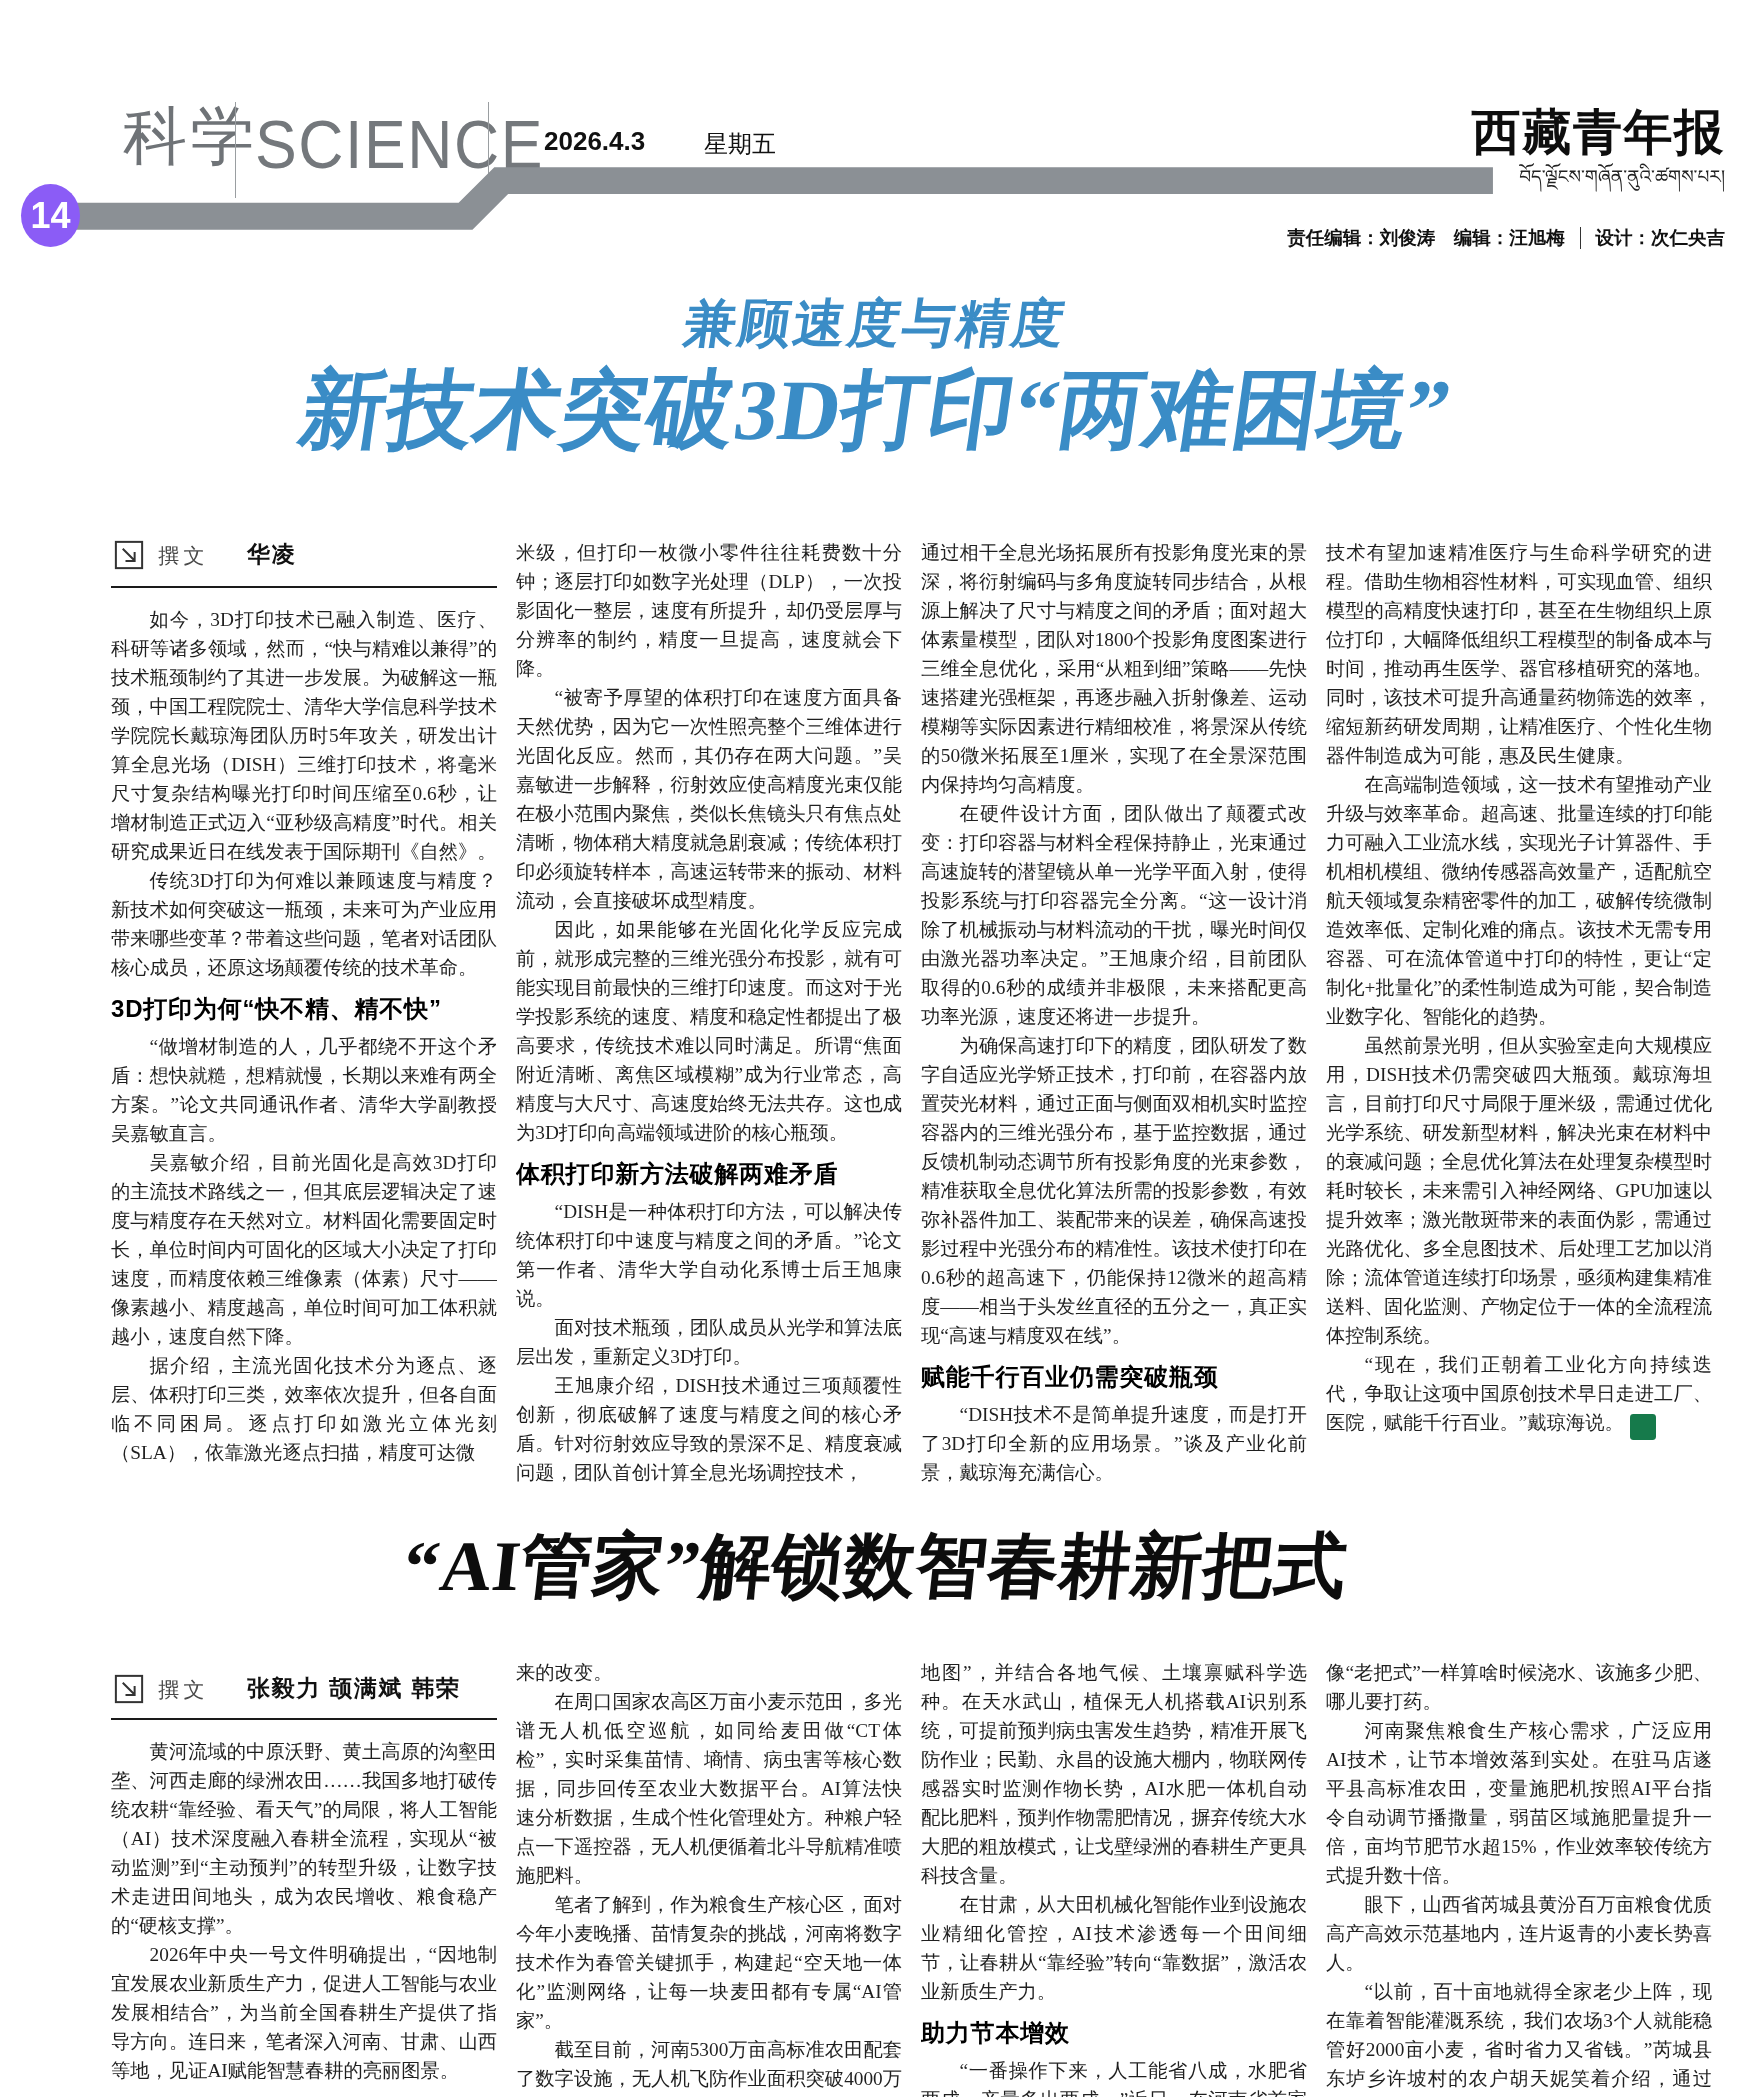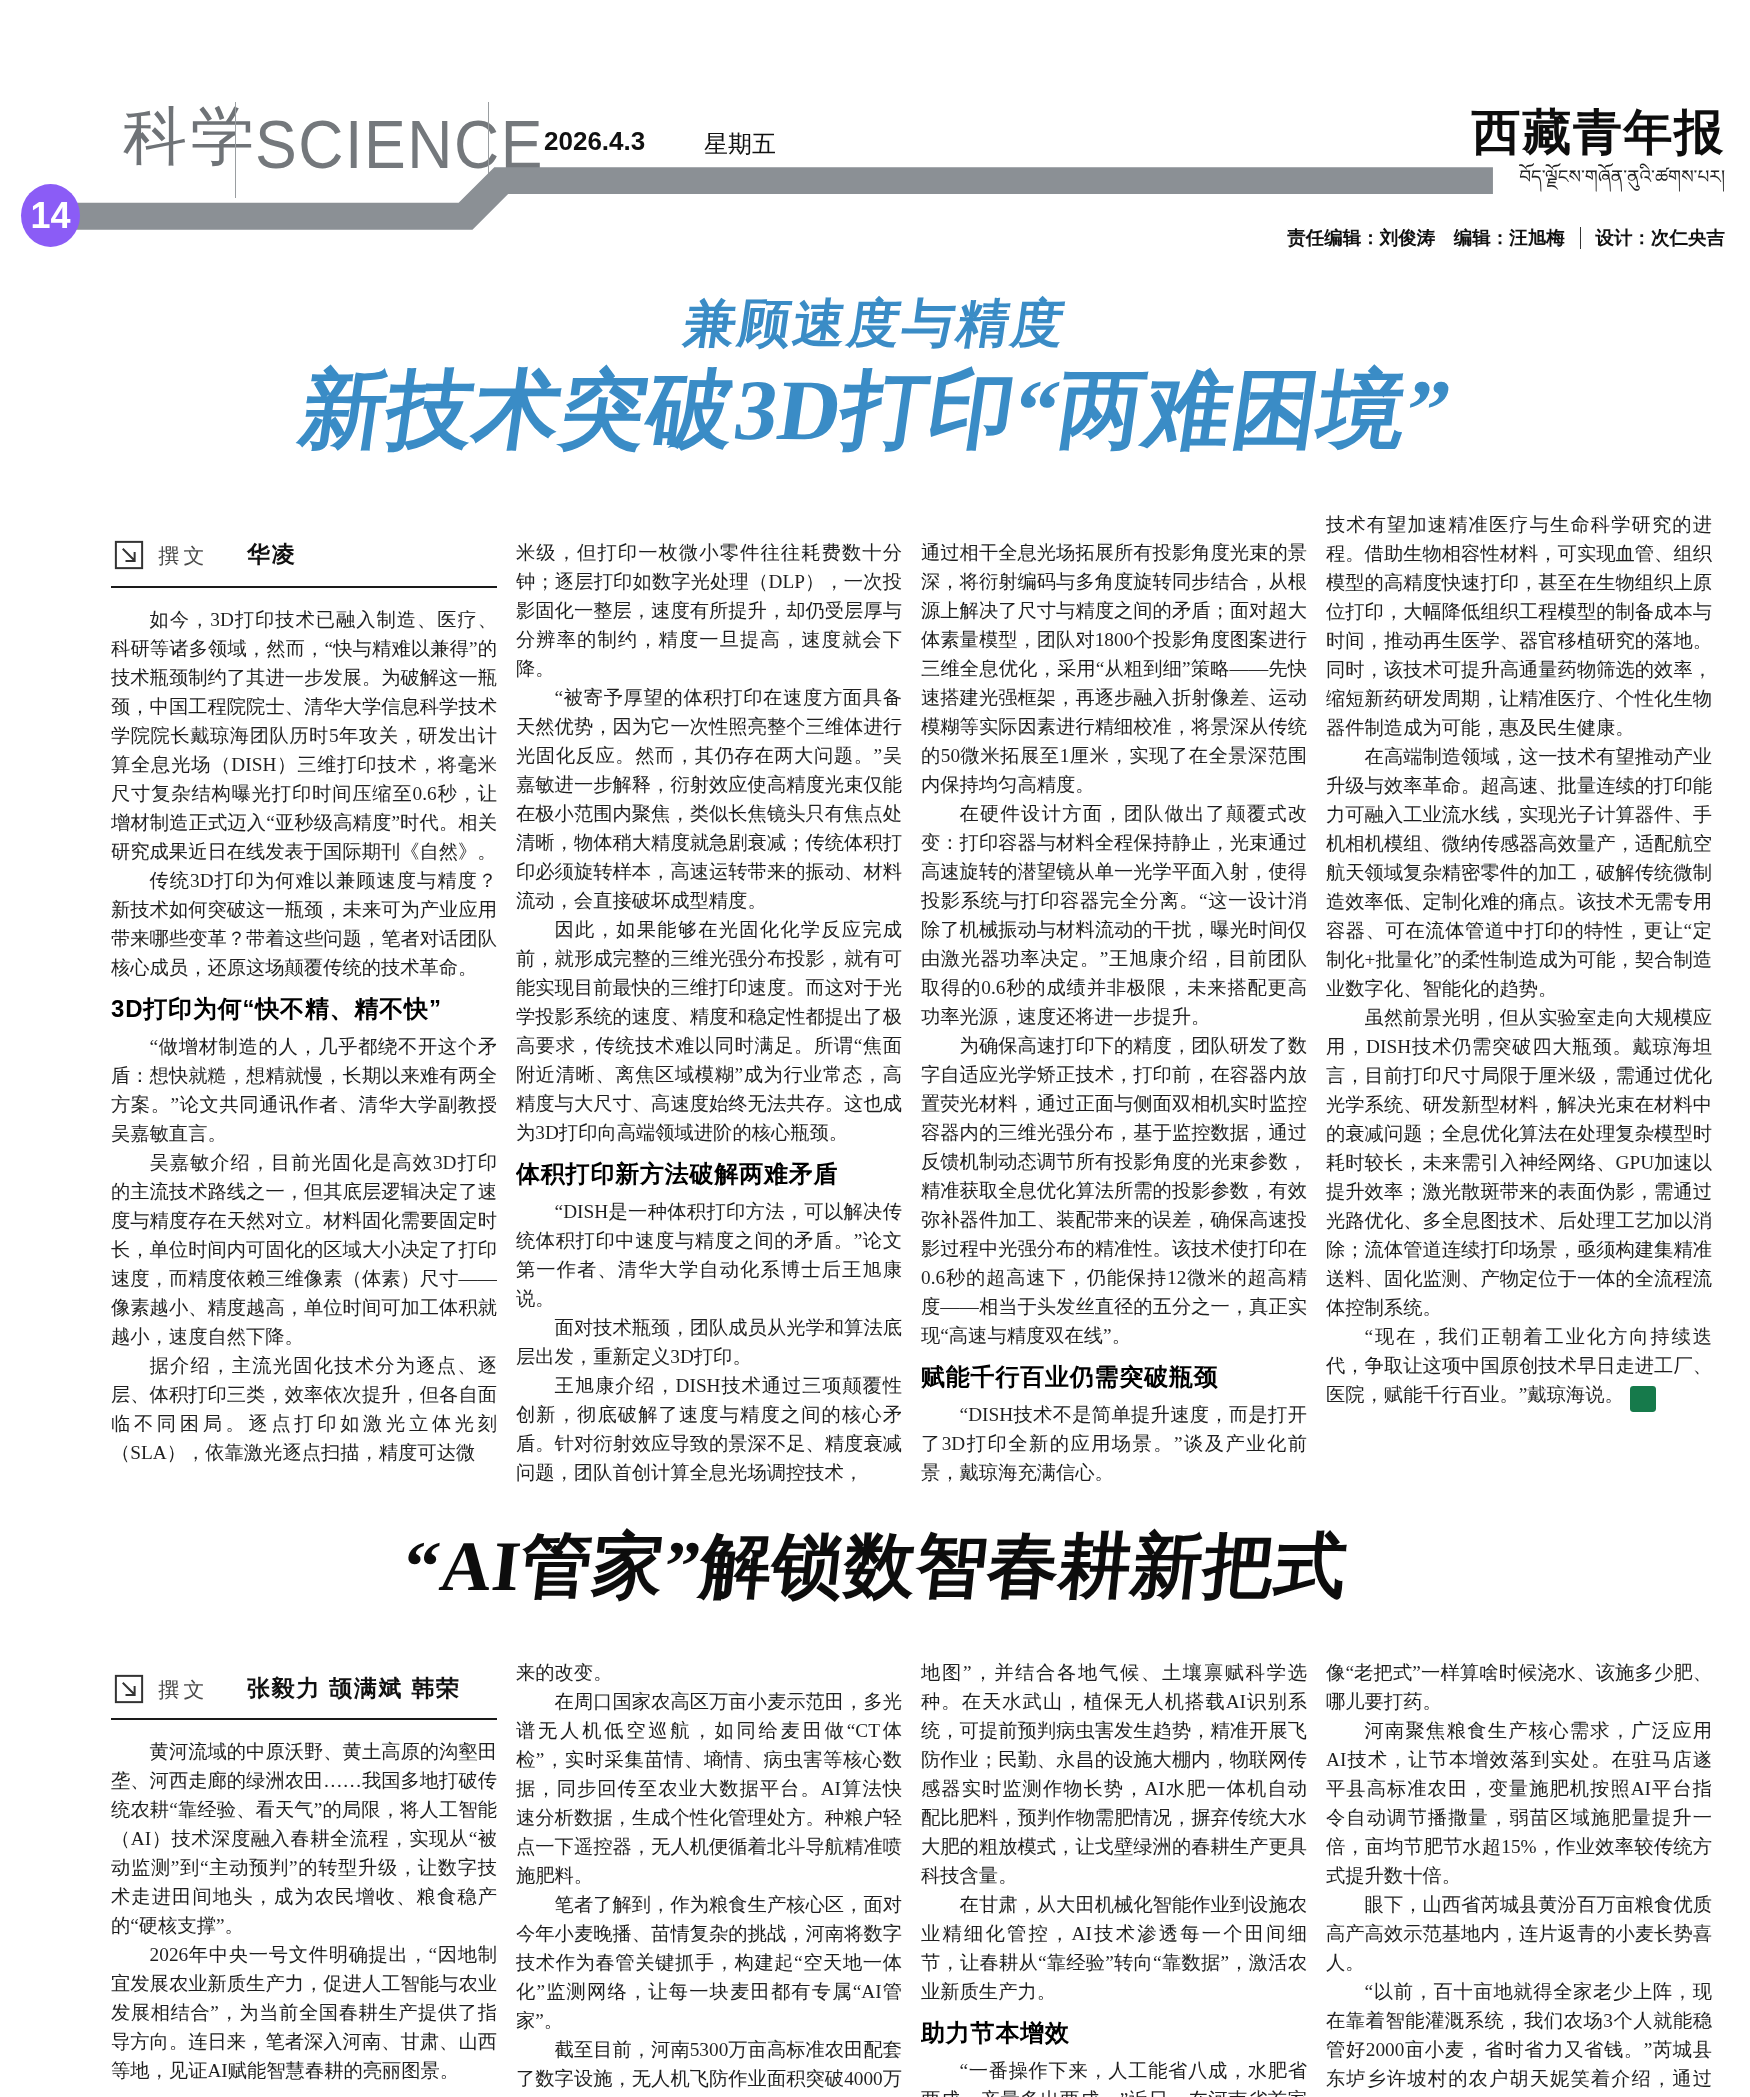--- a/index.html
+++ b/index.html
@@ -109,21 +109,21 @@
 
   <div class="col" style="left:921px;top:538px;height:944px;">
     <p class="para cont">通过相干全息光场拓展所有投影角度光束的景深，将衍射编码与多角度旋转同步结合，从根源上解决了尺寸与精度之间的矛盾；面对超大体素量模型，团队对1800个投影角度图案进行三维全息优化，采用“从粗到细”策略——先快速搭建光强框架，再逐步融入折射像差、运动模糊等实际因素进行精细校准，将景深从传统的50微米拓展至1厘米，实现了在全景深范围内保持均匀高精度。</p>
     <p class="para">在硬件设计方面，团队做出了颠覆式改变：打印容器与材料全程保持静止，光束通过高速旋转的潜望镜从单一光学平面入射，使得投影系统与打印容器完全分离。“这一设计消除了机械振动与材料流动的干扰，曝光时间仅由激光器功率决定。”王旭康介绍，目前团队取得的0.6秒的成绩并非极限，未来搭配更高功率光源，速度还将进一步提升。</p>
     <p class="para">为确保高速打印下的精度，团队研发了数字自适应光学矫正技术，打印前，在容器内放置荧光材料，通过正面与侧面双相机实时监控容器内的三维光强分布，基于监控数据，通过反馈机制动态调节所有投影角度的光束参数，精准获取全息优化算法所需的投影参数，有效弥补器件加工、装配带来的误差，确保高速投影过程中光强分布的精准性。该技术使打印在0.6秒的超高速下，仍能保持12微米的超高精度——相当于头发丝直径的五分之一，真正实现“高速与精度双在线”。</p>
     <h3 class="subhead">赋能千行百业仍需突破瓶颈</h3>
     <p class="para">“DISH技术不是简单提升速度，而是打开了3D打印全新的应用场景。”谈及产业化前景，戴琼海充满信心。</p>
 
   </div>
 
-  <div class="col" style="left:1326px;top:510px;height:950px;">
+  <div class="col" style="left:1326px;top:538px;height:950px;">
     <p class="para cont">技术有望加速精准医疗与生命科学研究的进程。借助生物相容性材料，可实现血管、组织模型的高精度快速打印，甚至在生物组织上原位打印，大幅降低组织工程模型的制备成本与时间，推动再生医学、器官移植研究的落地。同时，该技术可提升高通量药物筛选的效率，缩短新药研发周期，让精准医疗、个性化生物器件制造成为可能，惠及民生健康。</p>
     <p class="para">在高端制造领域，这一技术有望推动产业升级与效率革命。超高速、批量连续的打印能力可融入工业流水线，实现光子计算器件、手机相机模组、微纳传感器高效量产，适配航空航天领域复杂精密零件的加工，破解传统微制造效率低、定制化难的痛点。该技术无需专用容器、可在流体管道中打印的特性，更让“定制化+批量化”的柔性制造成为可能，契合制造业数字化、智能化的趋势。</p>
     <p class="para">虽然前景光明，但从实验室走向大规模应用，DISH技术仍需突破四大瓶颈。戴琼海坦言，目前打印尺寸局限于厘米级，需通过优化光学系统、研发新型材料，解决光束在材料中的衰减问题；全息优化算法在处理复杂模型时耗时较长，未来需引入神经网络、GPU加速以提升效率；激光散斑带来的表面伪影，需通过光路优化、多全息图技术、后处理工艺加以消除；流体管道连续打印场景，亟须构建集精准送料、固化监测、产物定位于一体的全流程流体控制系统。</p>
     <p class="para">
       <span>“现在，我们正朝着工业化方向持续迭代，争取让这项中国原创技术早日走进工厂、医院，赋能千行百业。”戴琼海说。</span><span class="qing-logo">青</span>
     </p>
   </div>
 
   <div class="abs headline2">“AI管家”解锁数智春耕新把式</div>
 

